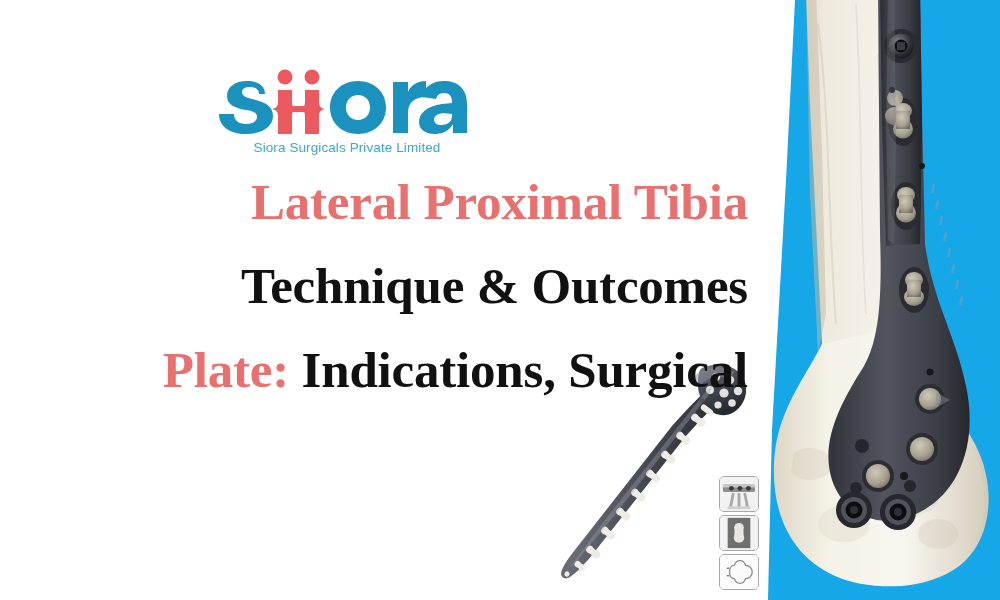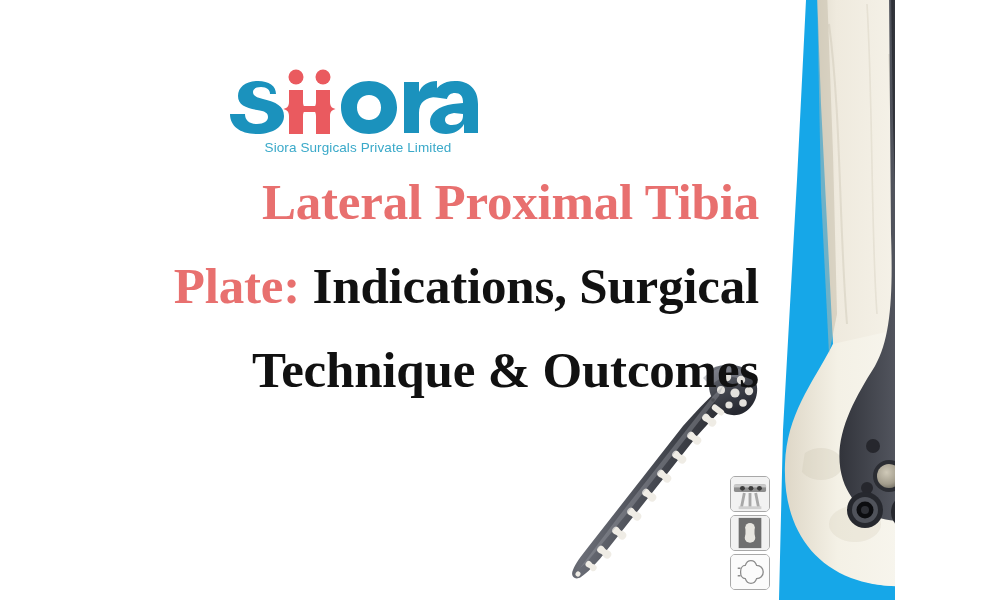--- a/index.html
+++ b/index.html
@@ -2,26 +2,25 @@
 <html><head>
 <meta charset="utf-8">
 <style>
   html, body {
     margin: 0;
     padding: 0;
     background: #ffffff;
   }
   #stage {
     position: relative;
-    width: 884px;
+    width: 1000px;
     height: 600px;
     overflow: hidden;
     background: #ffffff;
     font-family: "Liberation Sans", sans-serif;
-    margin-left: 11px;
   }
 
   
   .blue-wedge {
     position: absolute;
     top: 0;
     left: 0;
     width: 1000px;
     height: 600px;
     z-index: 0;
@@ -423,25 +422,25 @@
       </g>
     </svg>
     <div class="logo-tagline" style="color: rgb(58, 169, 201);">Siora Surgicals Private Limited</div>
   </div>
 
   <div class="headline">
     <span class="ln">
       <span class="accent" style="color: rgb(232, 112, 111);">Lateral Proximal Tibia</span>
     </span>
     <span class="ln">
+      <span>Technique &amp; Outcomes</span>
+    </span>
+    <span class="ln">
       <span class="accent" style="color: rgb(232, 112, 111);">Plate:</span>
       <span>Indications, Surgical</span>
-    </span>
-    <span class="ln">
-      <span>Technique &amp; Outcomes</span>
     </span>
   </div>
 
   <div class="thumbs">
 
     <div class="thumb">
       <svg viewBox="0 0 40 36" width="38" height="34">
         <rect x="0" y="0" width="40" height="36" fill="#f2f2f2"></rect>
         <rect x="3" y="8" width="34" height="8" rx="2" fill="#8e8e8e"></rect>
         <rect x="3" y="8" width="34" height="3" fill="#c9c9c9"></rect>

